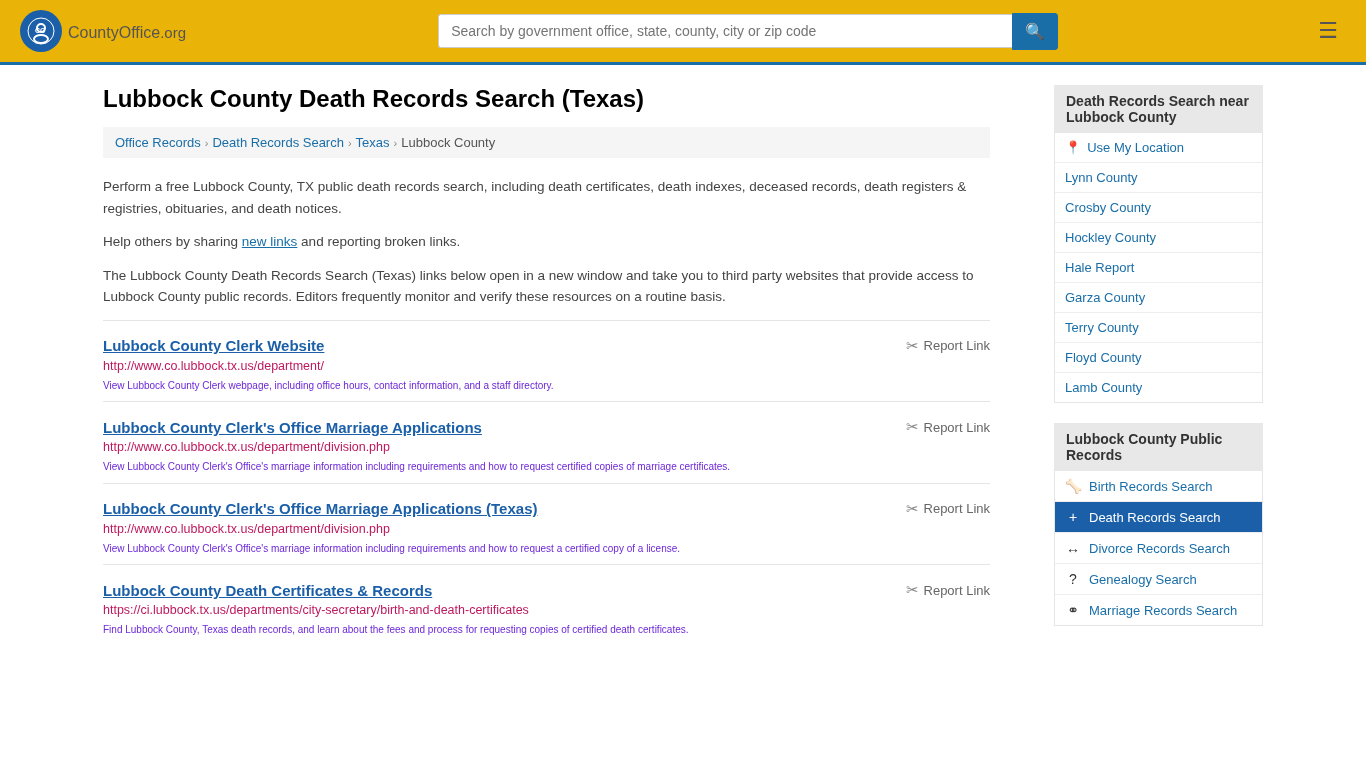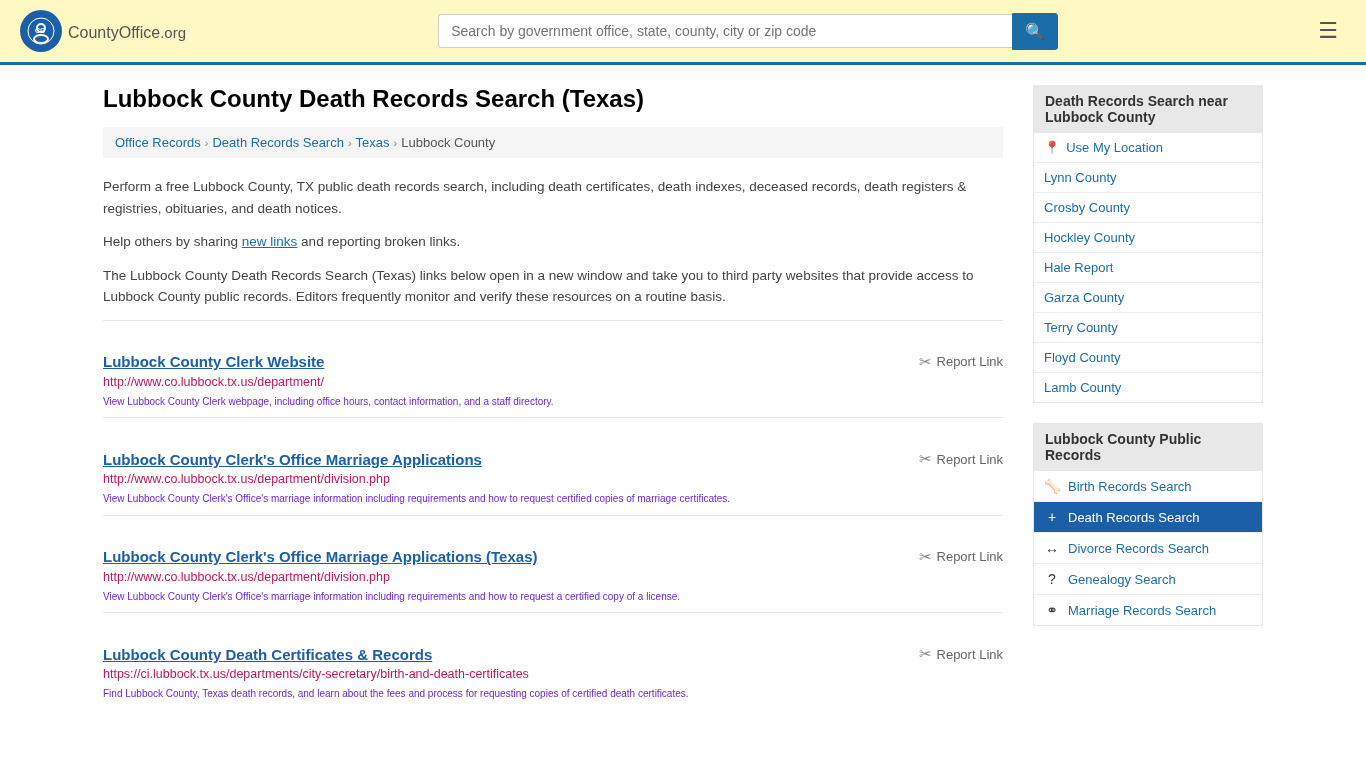--- a/index.html
+++ b/index.html
@@ -1,20 +1,20 @@
 <!DOCTYPE html>
 <html><head>
   <meta charset="utf-8">
   <style>
     * { box-sizing: border-box; margin: 0; padding: 0; }
     body { font-family: Arial, sans-serif; font-size: 14px; color: #333; background: #fff; }
 
     
     .header {
-      background: #fef9c3;
+      background: #eab308;
       border-bottom: 3px solid #1a6ea8;
       padding: 10px 20px;
       display: flex;
       align-items: center;
       justify-content: space-between;
     }
     .logo-area {
       display: flex;
       align-items: center;
       gap: 6px;
@@ -80,22 +80,23 @@
       max-width: 1200px;
       margin: 0 auto;
       padding: 20px 20px;
       display: flex;
       gap: 30px;
     }
     .content-area {
       flex: 1;
     }
     .sidebar {
-      width: 230px;
+      width: 209px;
       flex-shrink: 0;
+      margin-left: 34px;
     }
 
     
     .page-title {
       font-size: 24px;
       font-weight: bold;
       color: #000000;
       margin-bottom: 14px;
     }
 
@@ -131,21 +132,20 @@
     
     .result-item {
       border-top: 1px solid #e5e5e5;
       padding: 16px 0 8px 0;
     }
     .result-header {
       display: flex;
       align-items: center;
       justify-content: space-between;
       margin-bottom: 4px;
-      margin-top: 16px;
     }
     .result-title {
       font-size: 15px;
       font-weight: bold;
       color: #1a5fa8;
       text-decoration: underline;
       cursor: pointer;
     }
     .report-link {
       display: flex;

